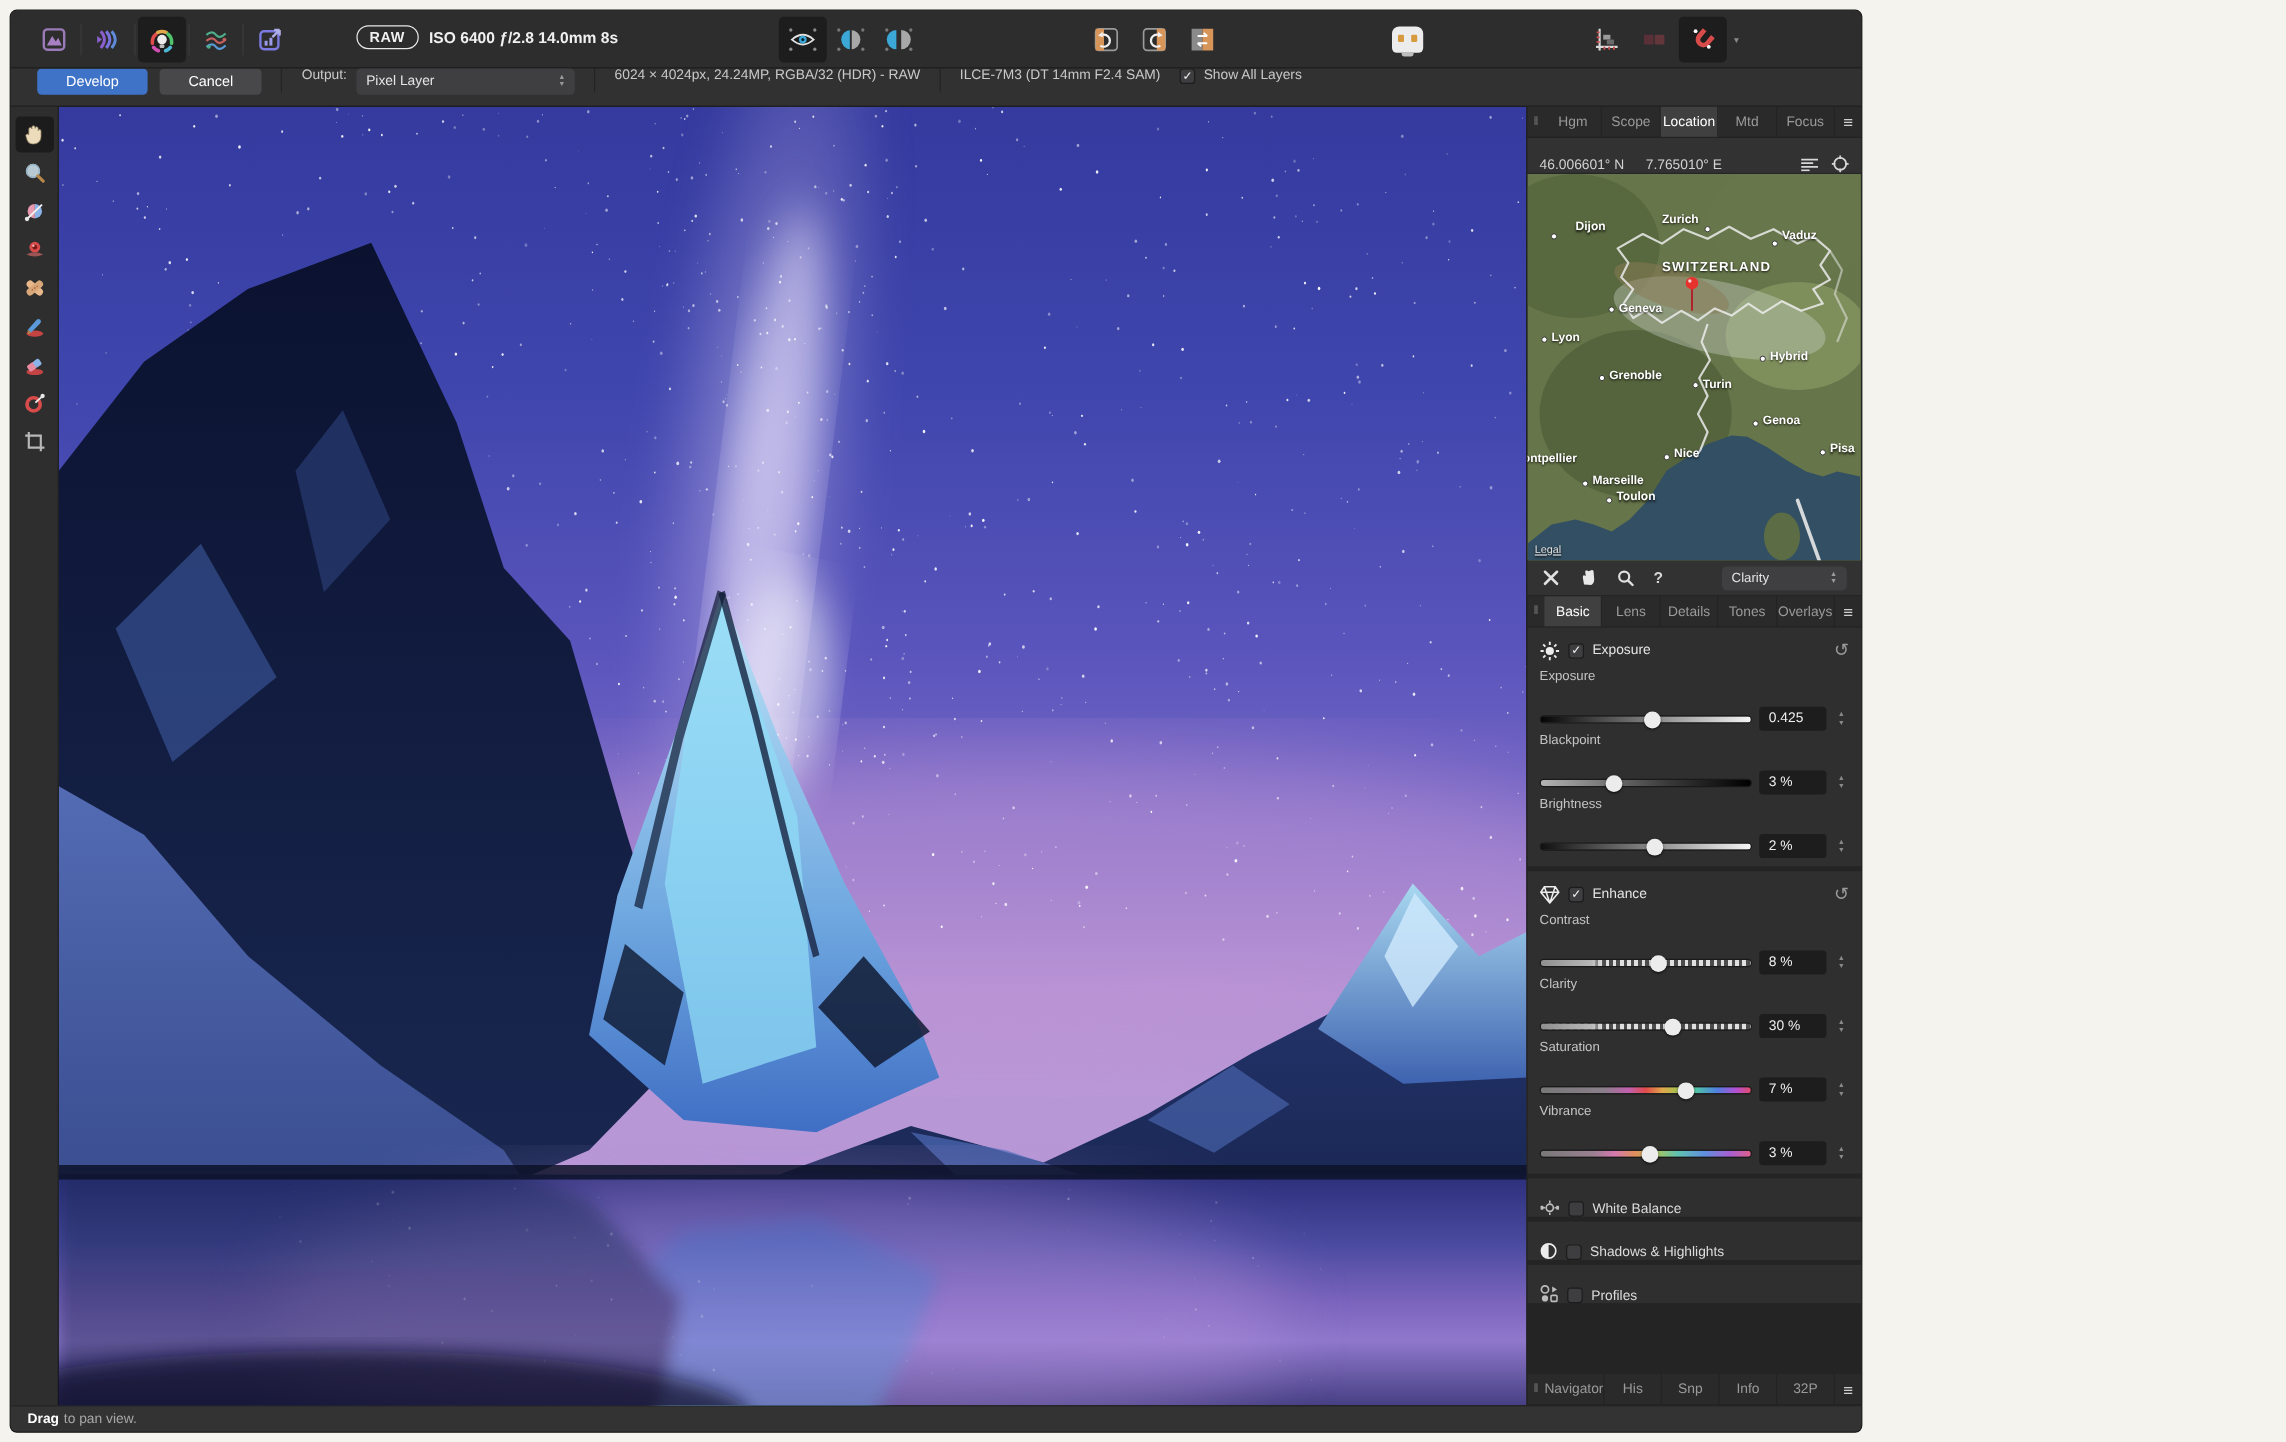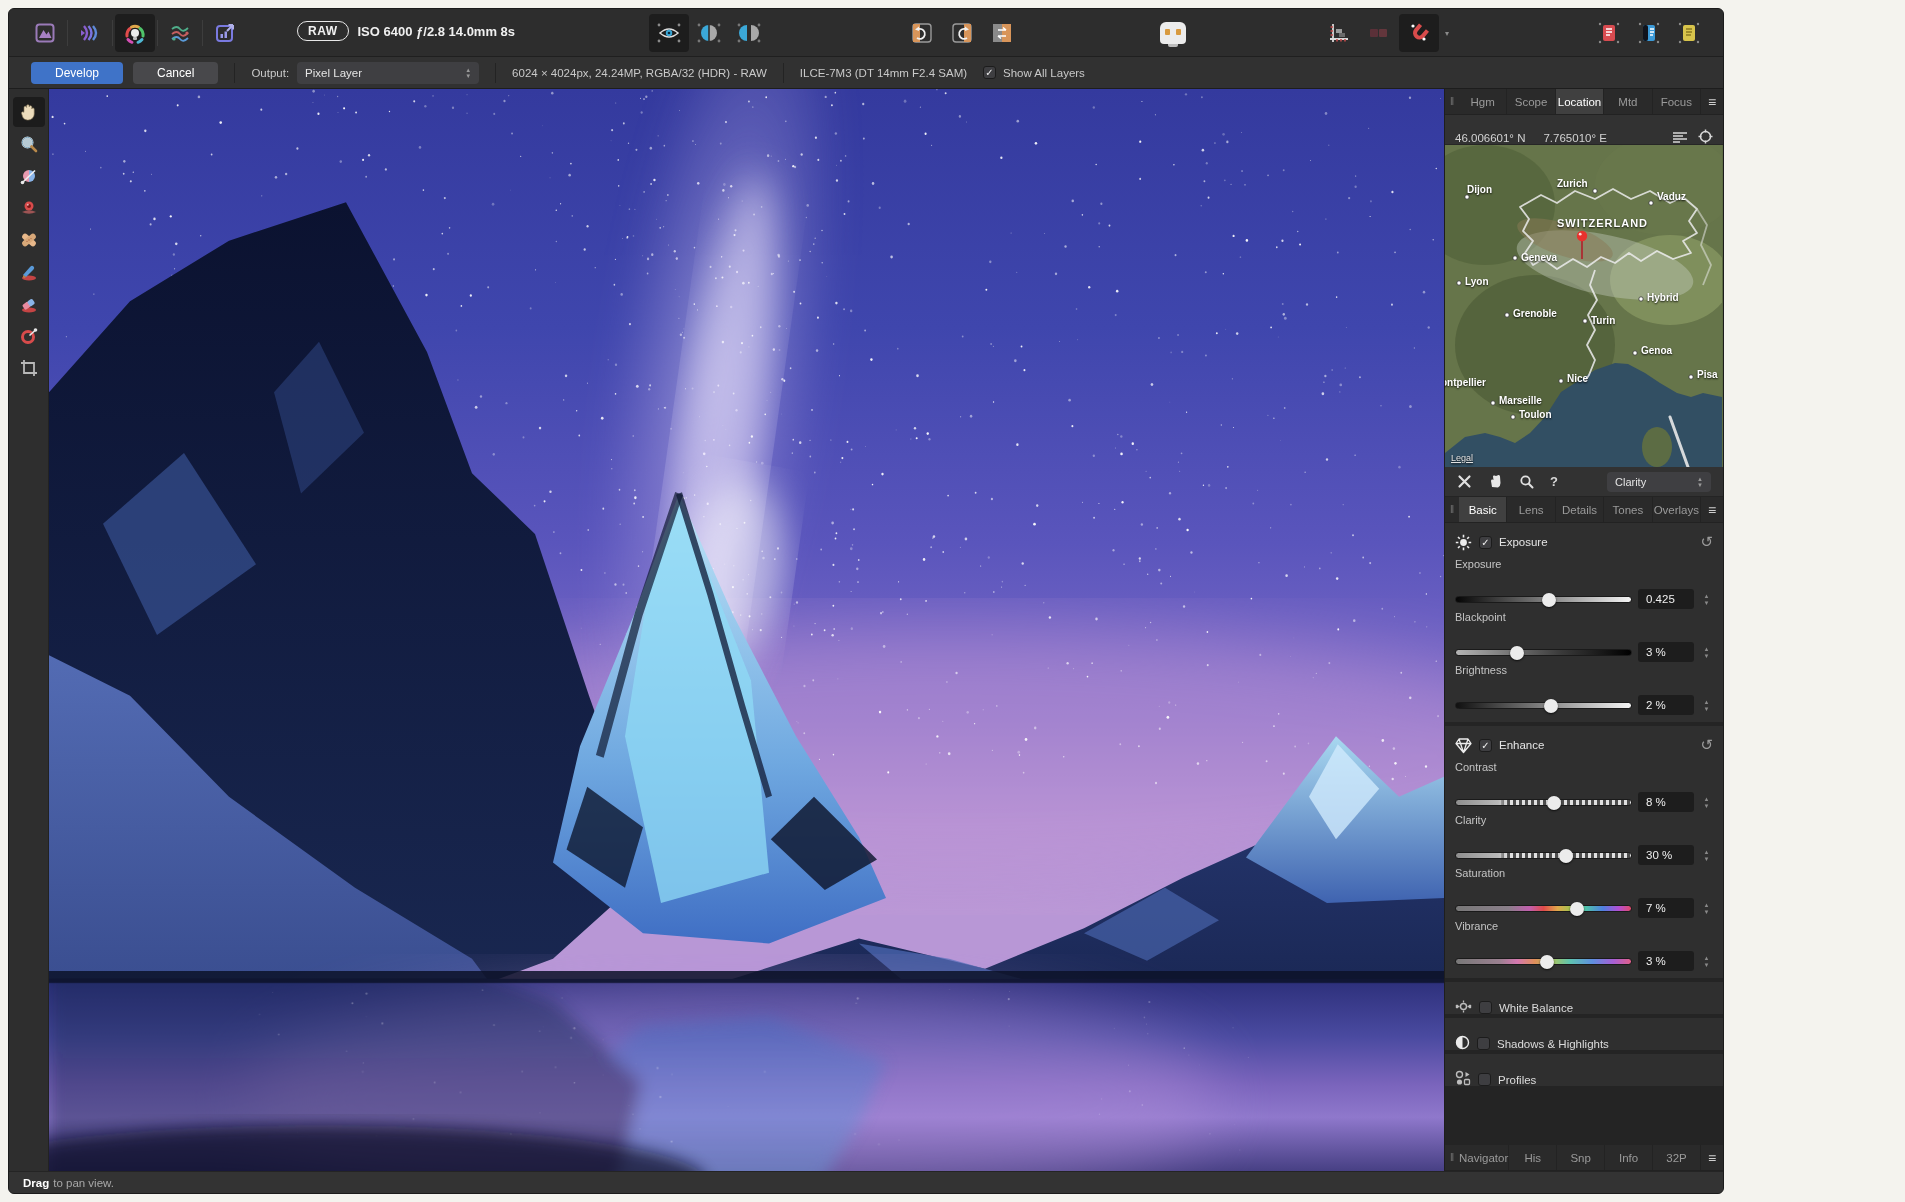--- a/index.html
+++ b/index.html
@@ -1,18 +1,18 @@
 <!DOCTYPE html>
 <html><head>
 <meta charset="utf-8">
 <style>
   * { box-sizing: border-box; margin: 0; padding: 0; }
   html,body { width:1905px; height:1202px; overflow:hidden; background:#f4f3ee;
               font-family:"Liberation Sans", sans-serif; }
-  .app { position:absolute; left:8px; top:8px; width:1716px; height:1186px;
+  .app { position:absolute; left:8px; top:8px; width:1544px; height:1186px;
          background:#2d2d2d; border:1px solid #1b1b1b; border-radius:6px;
          overflow:hidden; display:flex; flex-direction:column; }
 
   
   .toolbar { height:48px; flex:none; position:relative; background:#2d2d2d;
              border-bottom:1px solid #1f1f1f; }
   .tgroup { position:absolute; top:5px; display:flex; align-items:center; }
   .tbtn { width:40px; height:38px; display:flex; align-items:center; justify-content:center;
           border-radius:4px; }
   .tbtn.active { background:#1d1d1d; }
@@ -22,21 +22,21 @@
   .exif { color:#f0f0f0; font-size:13px; font-weight:bold; margin-left:9px; }
   .chevbtn { color:#8a8a8a; font-size:8px; width:16px; text-align:center; }
   .robot { width:26px; height:22px; background:#ececec; border-radius:6px 6px 4px 4px;
            position:relative; }
   .robot i { position:absolute; top:7px; width:5px; height:6px; background:#d89a3f; border-radius:1px; }
   .robot i.l { left:5px; } .robot i.r { right:5px; }
   .robot:after { content:""; position:absolute; left:8px; bottom:-3px; width:10px; height:3px; background:#bdbdbd; border-radius:0 0 2px 2px; }
 
   
   .devbar { height:32px; flex:none; background:#313131; border-bottom:1px solid #1d1d1d;
-            display:flex; align-items:center; padding:0 0 0 22px; font-size:11.5px; color:#c9c9c9; }
+            display:flex; align-items:flex-start; padding:0 0 0 22px; font-size:11.5px; color:#c9c9c9; }
   .btn { height:22px; padding:0 24px; border-radius:4px; color:#fff; font-size:12px;
          display:flex; align-items:center; }
   .btn.primary { background:#3f73c8; }
   .btn.plain { background:#48484b; margin-left:10px; }
   .vsep { width:1px; height:20px; background:#232323; margin:0 16px; }
   .select { background:#3f3f42; border-radius:4px; height:22px; display:flex; align-items:center;
             padding:0 8px; color:#e4e4e4; position:relative; }
   .select .chev { margin-left:auto; color:#9a9a9a; font-size:6px; line-height:6px; text-align:center; }
   .outsel { width:182px; margin-left:8px; }
   .check { width:13px; height:13px; background:#3e3e41; border:1px solid #1c1c1c; border-radius:3px;
@@ -1582,21 +1582,21 @@
               <circle cx="246" cy="232" r="2.2"></circle>
               <circle cx="48" cy="258" r="2.2"></circle>
             <circle cx="68" cy="272" r="2.2"></circle>
           </g>
           <g>
             <line x1="137" y1="95" x2="137" y2="114" stroke="#b0202a" stroke-width="1.6"></line>
             <circle cx="137" cy="91" r="5.2" fill="#e8322e"></circle>
             <circle cx="135.2" cy="89.2" r="1.4" fill="#ffd8d8"></circle>
           </g>
         </svg>
-        <span class="citylbl" style="left:22px;top:39px">Dijon</span>
+        <span class="citylbl" style="left:40px;top:39px">Dijon</span>
         <span class="citylbl" style="left:112px;top:33px">Zurich</span>
         <span class="citylbl" style="left:212px;top:46px">Vaduz</span>
         <span class="citylbl country" style="left:112px;top:72px">SWITZERLAND</span>
         <span class="citylbl" style="left:76px;top:107px">Geneva</span>
         <span class="citylbl" style="left:20px;top:131px">Lyon</span>
         <span class="citylbl" style="left:202px;top:147px">Hybrid</span>
         <span class="citylbl" style="left:68px;top:163px">Grenoble</span>
         <span class="citylbl" style="left:146px;top:170px">Turin</span>
         <span class="citylbl" style="left:196px;top:200px">Genoa</span>
         <span class="citylbl" style="left:122px;top:228px">Nice</span>

